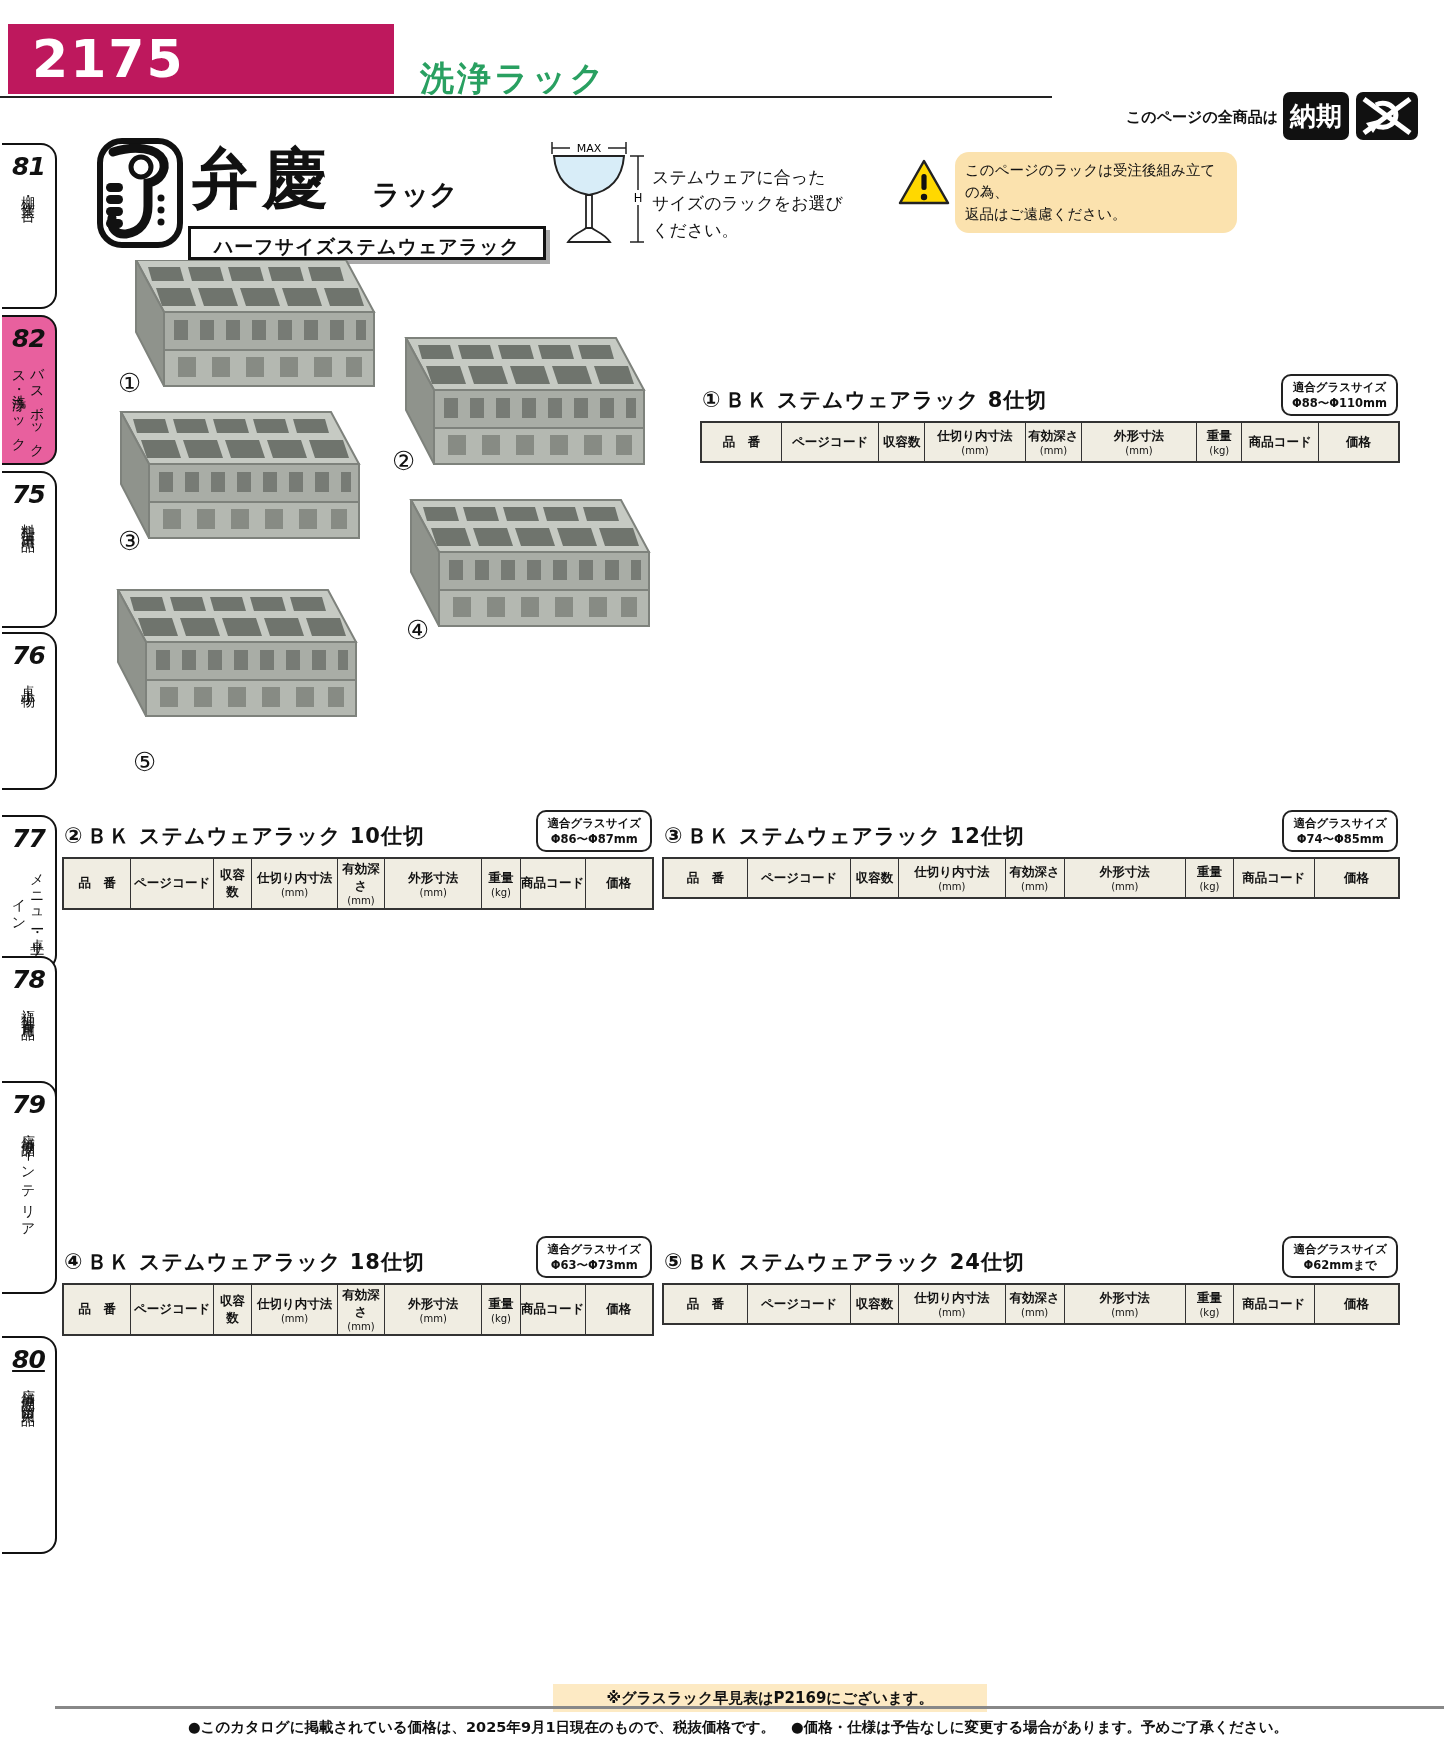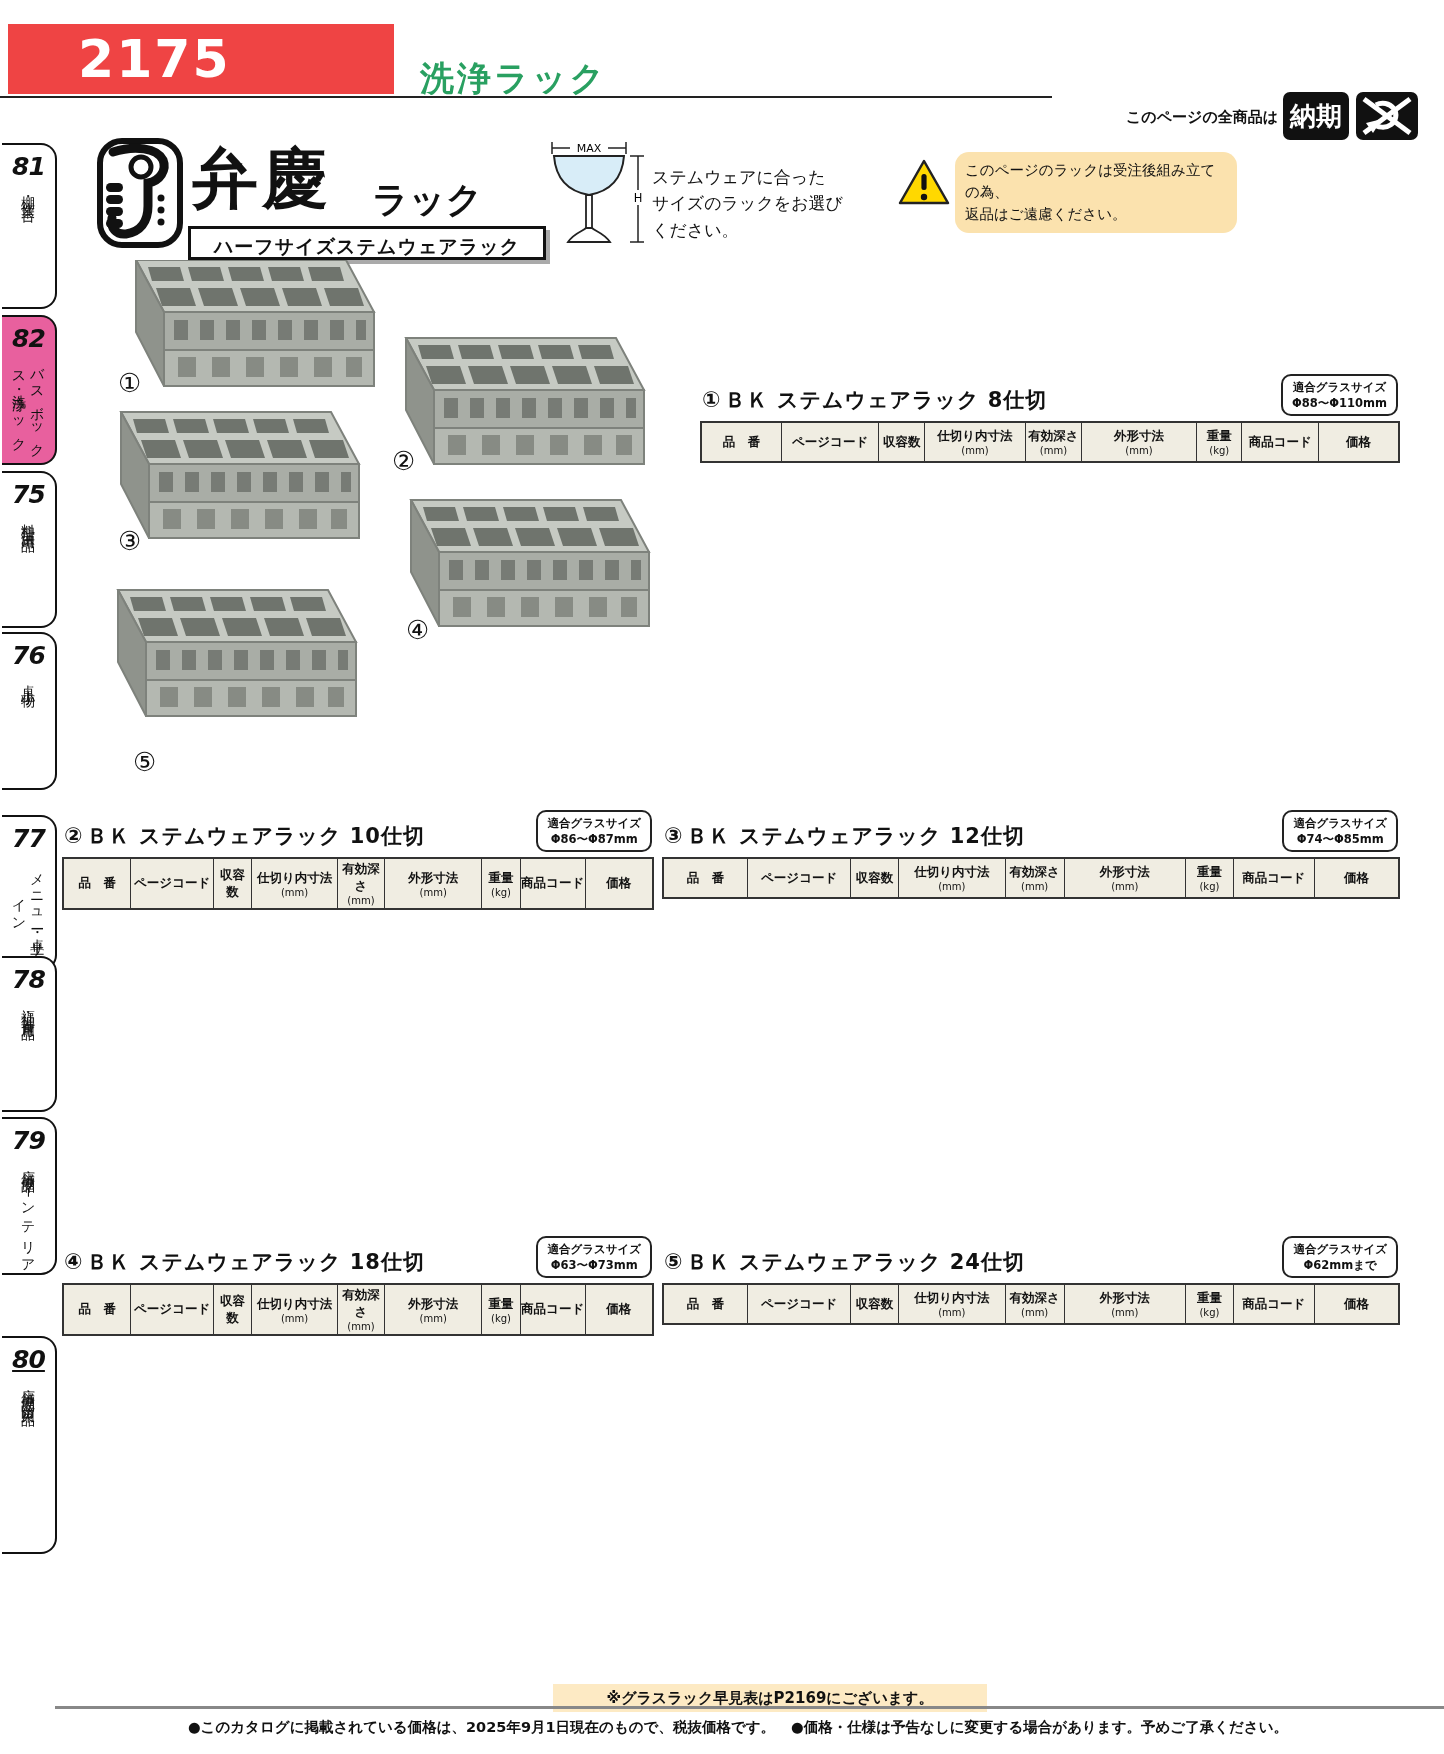--- a/index.html
+++ b/index.html
@@ -1,50 +1,50 @@
 <!DOCTYPE html>
 <html><head>
 <meta charset="utf-8">
 <style>
   html,body{margin:0;padding:0;background:#fff;}
   .page{position:relative;width:1444px;height:1754px;background:#fff;overflow:hidden;
         font-family:"DejaVu Sans","Liberation Sans",sans-serif;color:#111;}
 
   
-  .pagenum-box{position:absolute;left:8px;top:24px;width:386px;height:70px;background:#ef4444;
-    color:#fff;font-size:52px;font-weight:bold;line-height:70px;padding-left:70px;box-sizing:border-box;letter-spacing:2px;}
+  .pagenum-box{position:absolute;left:8px;top:24px;width:386px;height:70px;background:#be185d;
+    color:#fff;font-size:52px;font-weight:bold;line-height:70px;padding-left:24px;box-sizing:border-box;letter-spacing:2px;}
   .category-title{position:absolute;left:420px;top:36px;font-size:34px;font-weight:bold;color:#29a061;letter-spacing:3px;margin-top:20px;}
   .main-rule{position:absolute;left:0;top:96px;width:1052px;height:2px;background:#222;}
   .order-box{position:absolute;left:1048px;top:4px;width:374px;height:88px;background:#e9e9e9;
     border-left:2px solid #222;border-bottom:3px solid #222;box-sizing:border-box;padding:10px 10px 0 16px;}
   .order-box .l1{font-size:18px;font-weight:bold;}
   .order-box .l2{font-size:17px;font-weight:bold;margin-top:7px;white-space:nowrap;}
   .order-box .red{color:#e60012;}
   .allnote{position:absolute;left:1126px;top:108px;font-size:15px;font-weight:bold;}
   .icon-delivery{position:absolute;left:1283px;top:92px;width:66px;height:48px;background:#111;border-radius:7px;
     color:#fff;font-size:26px;font-weight:bold;text-align:center;line-height:48px;}
   .icon-noreturn{position:absolute;left:1356px;top:92px;}
 
   
   .tab{position:absolute;left:2px;width:55px;border:2px solid #111;border-left:none;border-radius:0 16px 16px 0;
     background:#fff;box-sizing:border-box;text-align:center;padding-top:7px;}
   .tab .tnum{display:block;font-size:25px;font-weight:bold;font-style:italic;letter-spacing:-1px;}
   .tab .tlabel{display:inline-block;writing-mode:vertical-rl;font-size:14px;letter-spacing:3px;margin-top:4px;line-height:1.3;}
   .tab.active{background:#e8609e;}
   .t81{top:143px;height:166px;}.t82{top:315px;height:150px;}.t75{top:471px;height:157px;}
   .t76{top:632px;height:158px;}.t77{top:815px;height:156px;}.t78{top:956px;height:156px;}
-  .t79{top:1117px;height:158px;}.t80{top:1336px;height:218px;text-decoration:underline;}
+  .t79{top:1081px;height:213px;}.t80{top:1336px;height:218px;text-decoration:underline;}
   .t81 .tlabel{max-height:112px;}.t82 .tlabel{max-height:96px;}.t75 .tlabel{max-height:104px;}
   .t76 .tlabel{max-height:104px;}.t77 .tlabel{max-height:102px;}.t78 .tlabel{max-height:102px;}
   .t79 .tlabel{max-height:158px;}.t80 .tlabel{max-height:162px;}
 
   
   .benkei-mark{position:absolute;left:95px;top:136px;}
   .brand-name{position:absolute;left:192px;top:134px;font-size:66px;font-weight:bold;letter-spacing:4px;}
-  .brand-suffix{position:absolute;left:372px;top:176px;font-size:36px;font-weight:bold;}
+  .brand-suffix{position:absolute;left:372px;top:176px;font-size:28px;font-weight:bold;}
   .brand-subtitle{position:absolute;left:188px;top:226px;width:358px;height:34px;border:3px solid #111;background:#fff;
     box-shadow:4px 4px 0 #aaa;font-size:19px;font-weight:bold;text-align:center;line-height:34px;letter-spacing:1px;box-sizing:border-box;}
 
   .glass-diagram{position:absolute;left:530px;top:132px;}
   .glass-note{position:absolute;left:652px;top:164px;font-size:17px;line-height:1.55;font-weight:500;}
   .warning-icon{position:absolute;left:898px;top:158px;}
   .warning-box{position:absolute;left:955px;top:152px;width:262px;background:#fbe2ae;padding:8px 10px;font-size:14.5px;line-height:1.5;border-radius:14px;}
 
   
   .racks{position:absolute;left:78px;top:260px;width:590px;height:562px;}

